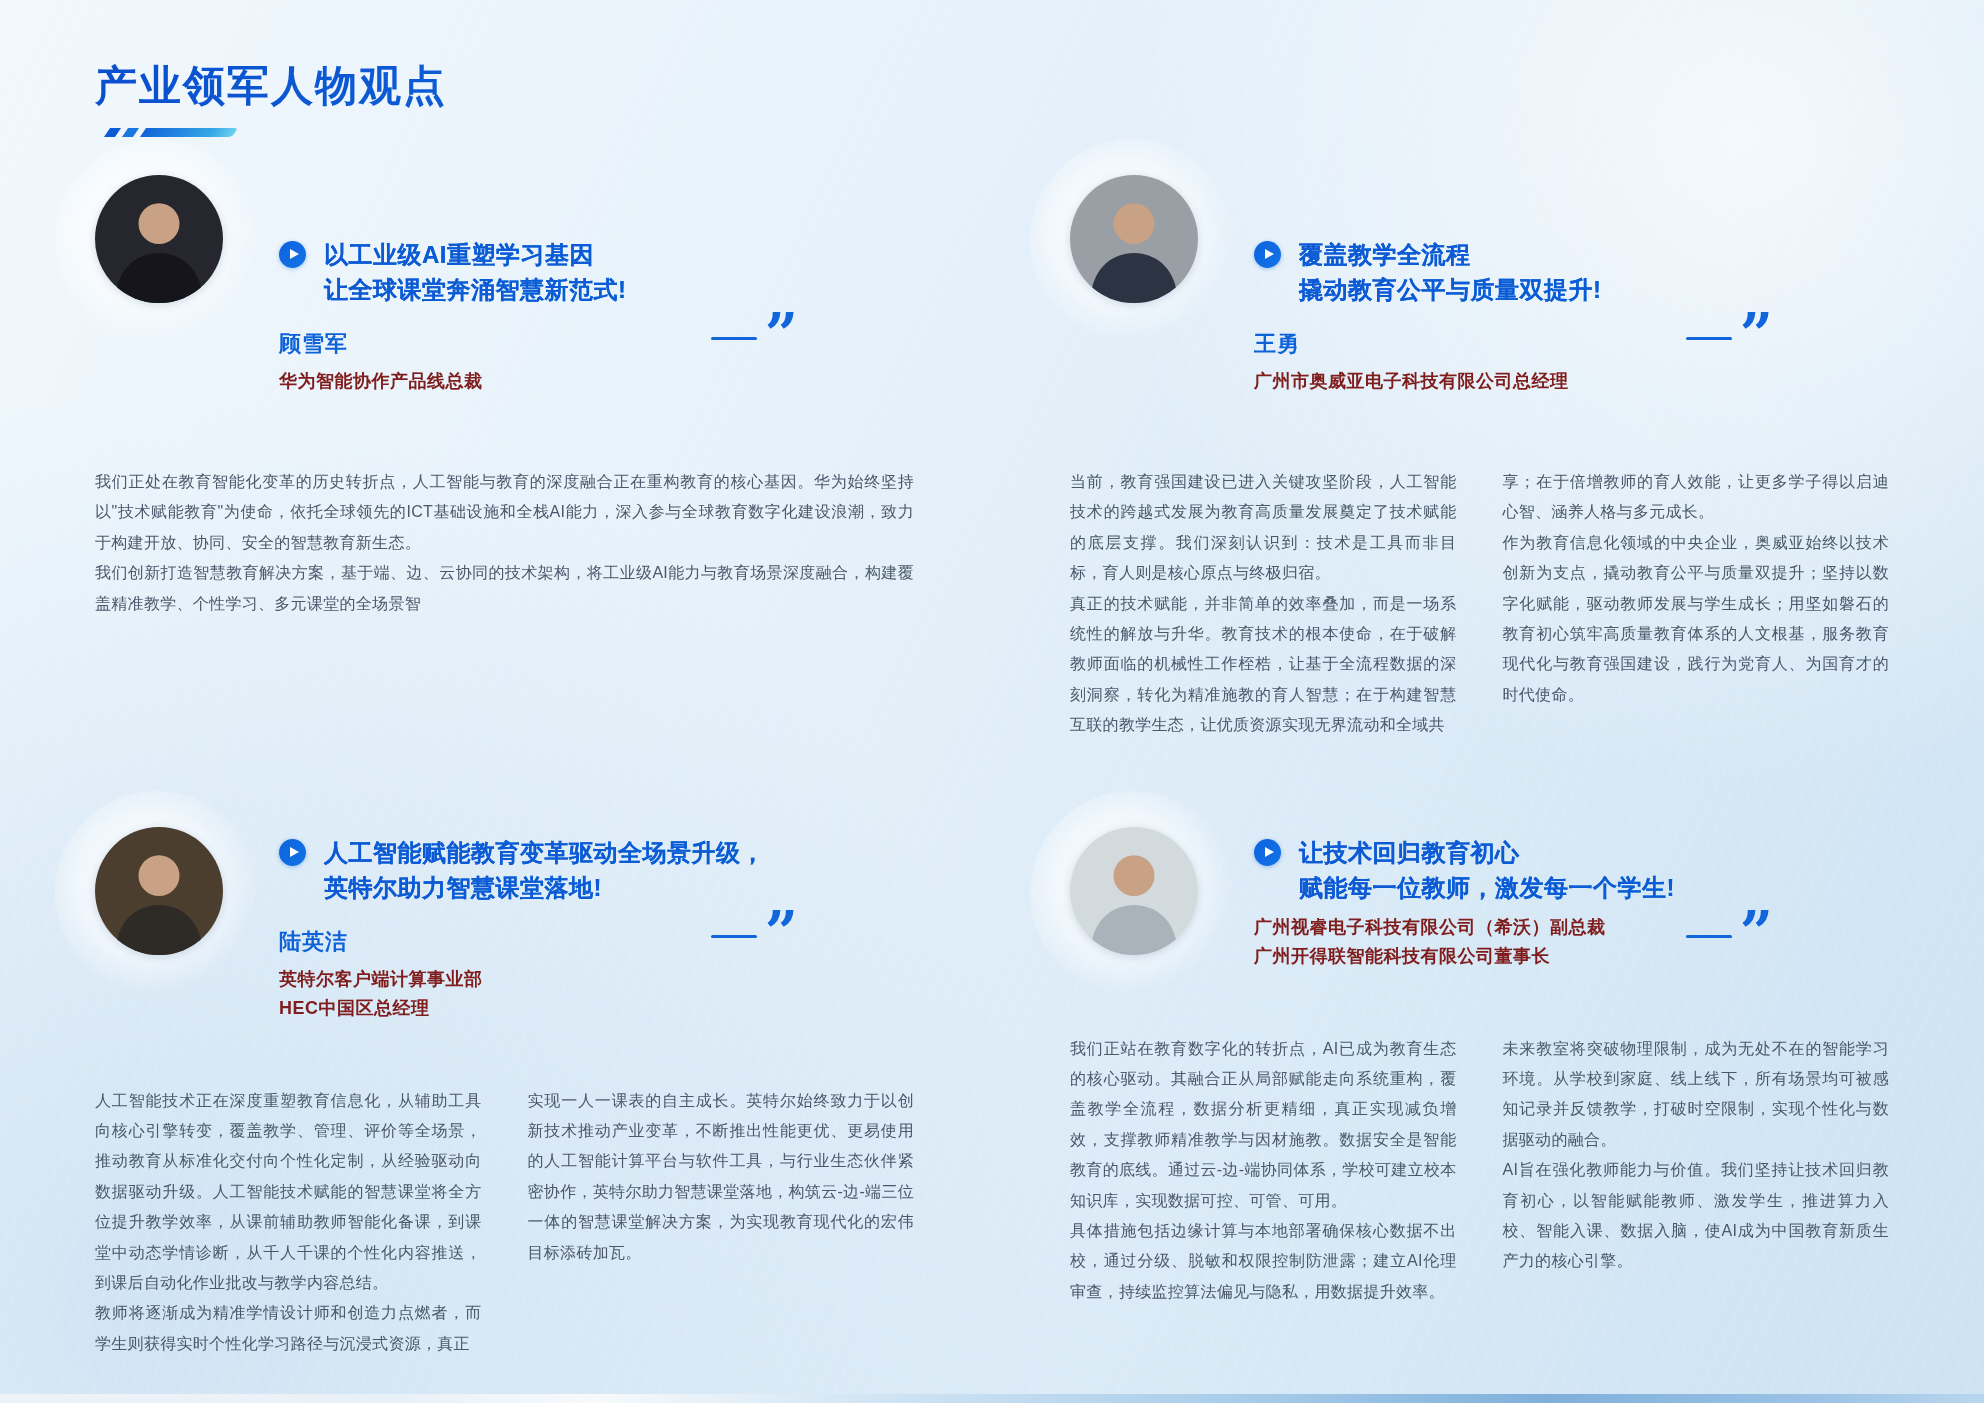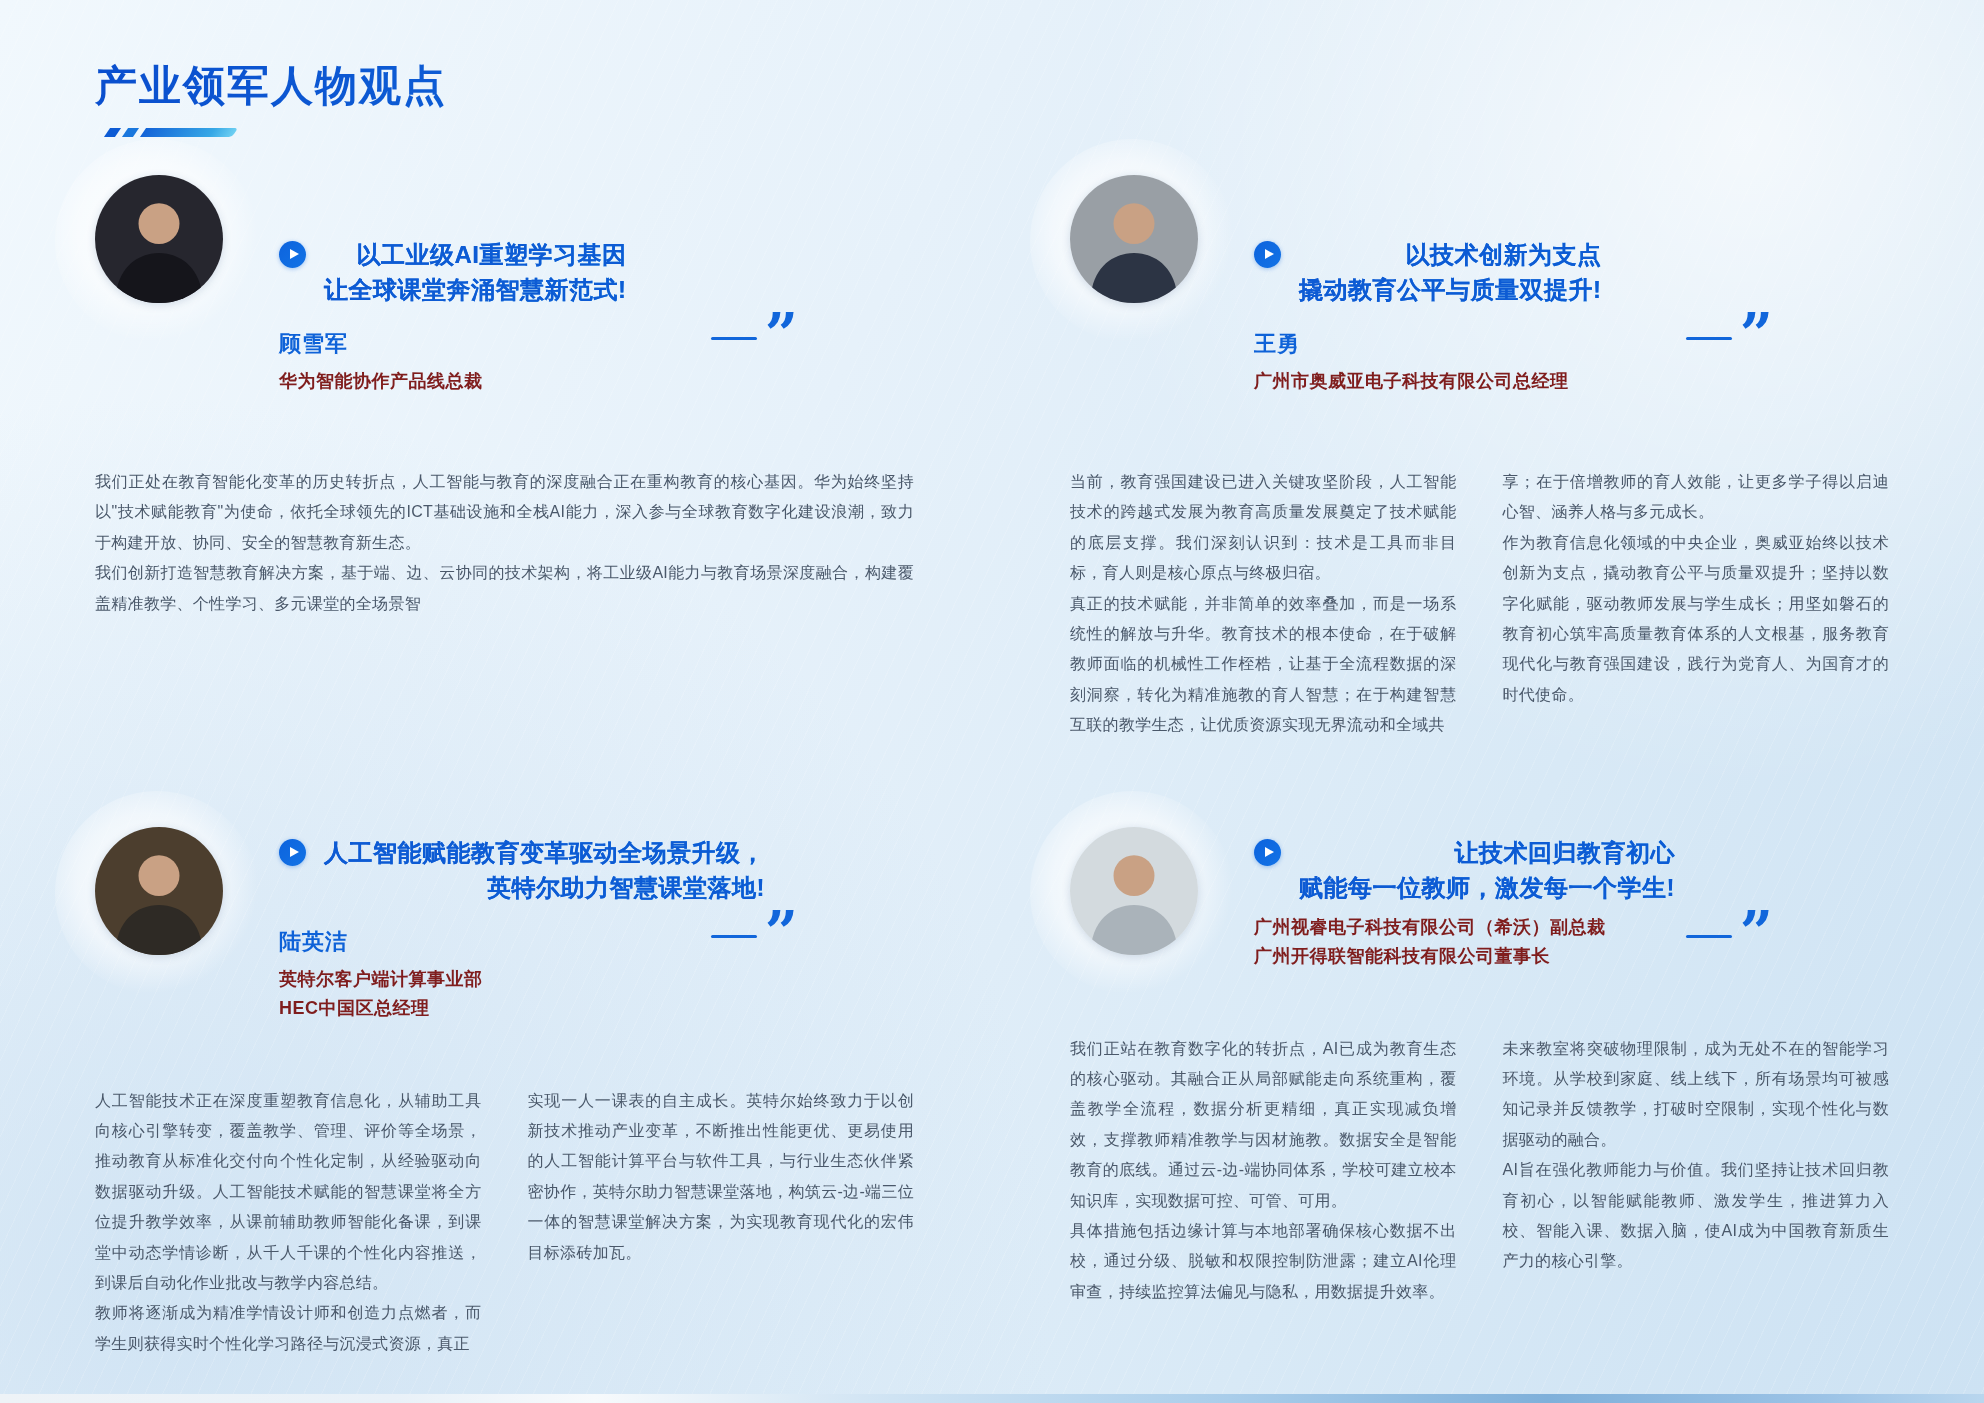--- a/index.html
+++ b/index.html
@@ -67,21 +67,20 @@
     background:linear-gradient(135deg,#0d63dd,#1273e6);
     position:relative; margin:4px 18px 0 0; box-shadow:0 1px 4px rgba(13,99,221,.35);
   }
   .play::after{
     content:""; position:absolute; left:11px; top:8px;
     border-left:9px solid #fff; border-top:5.5px solid transparent; border-bottom:5.5px solid transparent;
   }
   .headline{
     font-size:24px; font-weight:800; line-height:1.46; letter-spacing:0.5px;
     color:#0d5bd4;
-    text-align:right;
   }
   .leader-name{ margin-top:22px; font-size:22px; font-weight:800; color:#0e62d8; letter-spacing:1px; }
   .leader-title{ margin-top:9px; font-size:18px; font-weight:700; color:#7f1d1d; line-height:1.5; letter-spacing:0.5px; }
   .leader-title + .leader-title{ margin-top:2px; }
 
   .quote-deco{ position:absolute; top:142px; right:118px; display:flex; align-items:flex-start; }
   .r2 .quote-deco{ top:88px; }
   .quote-deco .dash{ width:46px; height:3px; background:#1166db; margin:20px 8px 0 0; border-radius:2px; }
   .quote-deco .qq{
     font-family:"DejaVu Serif","Liberation Serif",serif;
@@ -166,21 +165,21 @@
             <svg viewBox="0 0 100 100">
                 <rect class="bg" width="100" height="100"></rect>
                 <circle class="head" cx="50" cy="38" r="16"></circle>
                 <path class="suit" d="M16,100 C16,73 33,61 50,61 C67,61 84,73 84,100 Z"></path>
               </svg>
           </div>
         </div>
         <div class="header-text">
           <div class="headline-row">
             <span class="play"></span>
-            <h2 class="headline grad-text"><span>以技术创新为支点</span><br><span>撬动教育公平与质量双提升!</span></h2>
+            <h2 class="headline grad-text"><span>覆盖教学全流程</span><br><span>撬动教育公平与质量双提升!</span></h2>
           </div>
           <div class="leader-name">王勇</div>
           <div class="leader-title">广州市奥威亚电子科技有限公司总经理</div>
         </div>
         <div class="quote-deco">
           <span class="dash"></span>
           <span class="qq">”</span>
         </div>
       </div>
       <div class="card-body">

